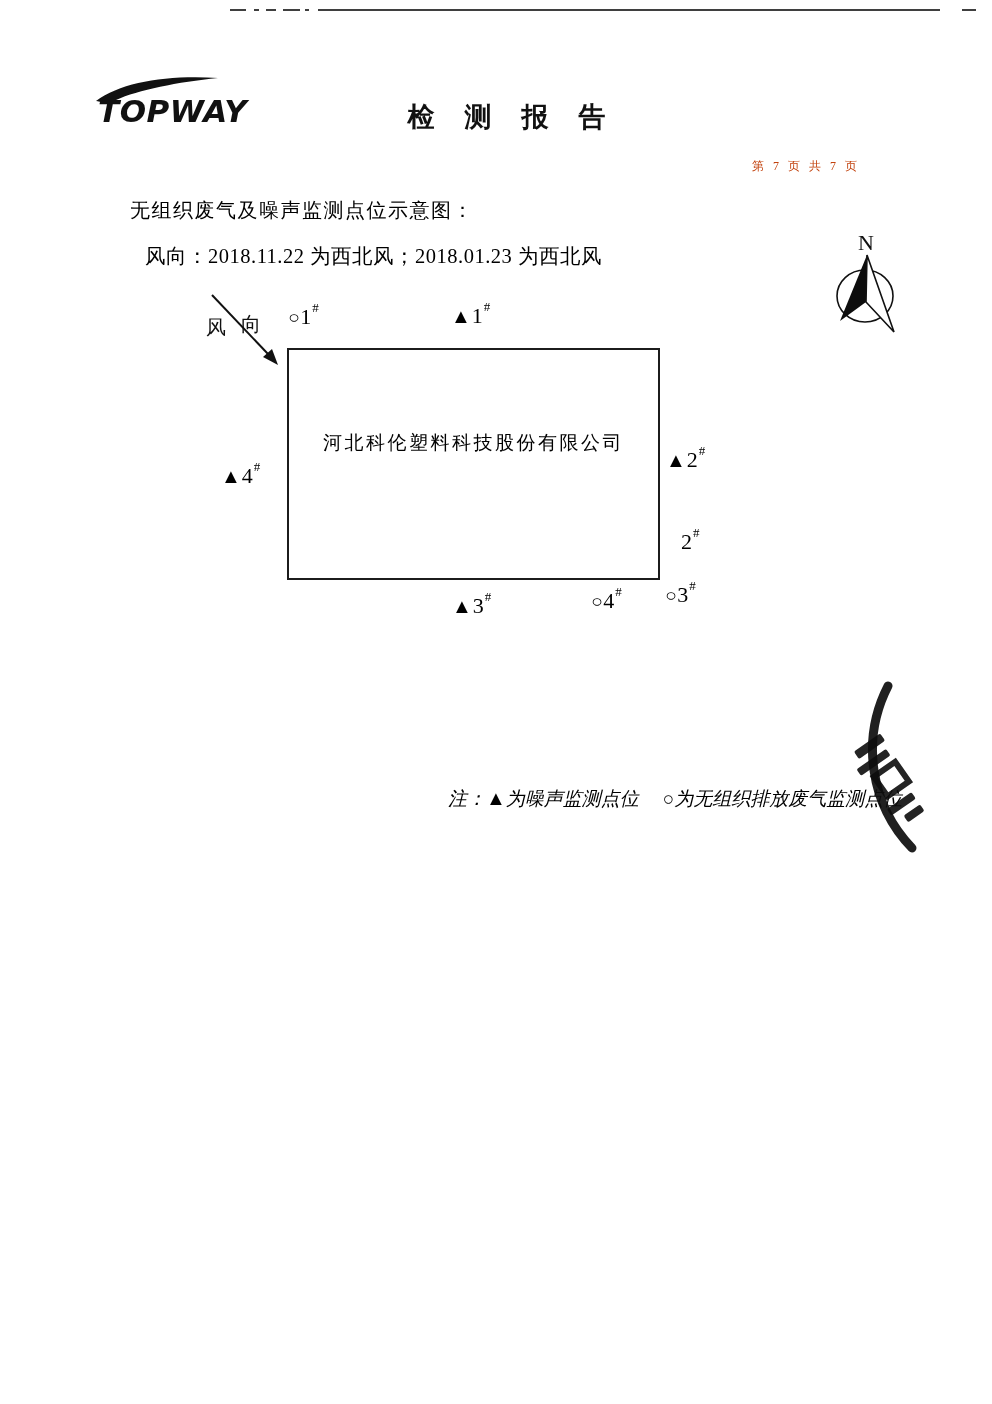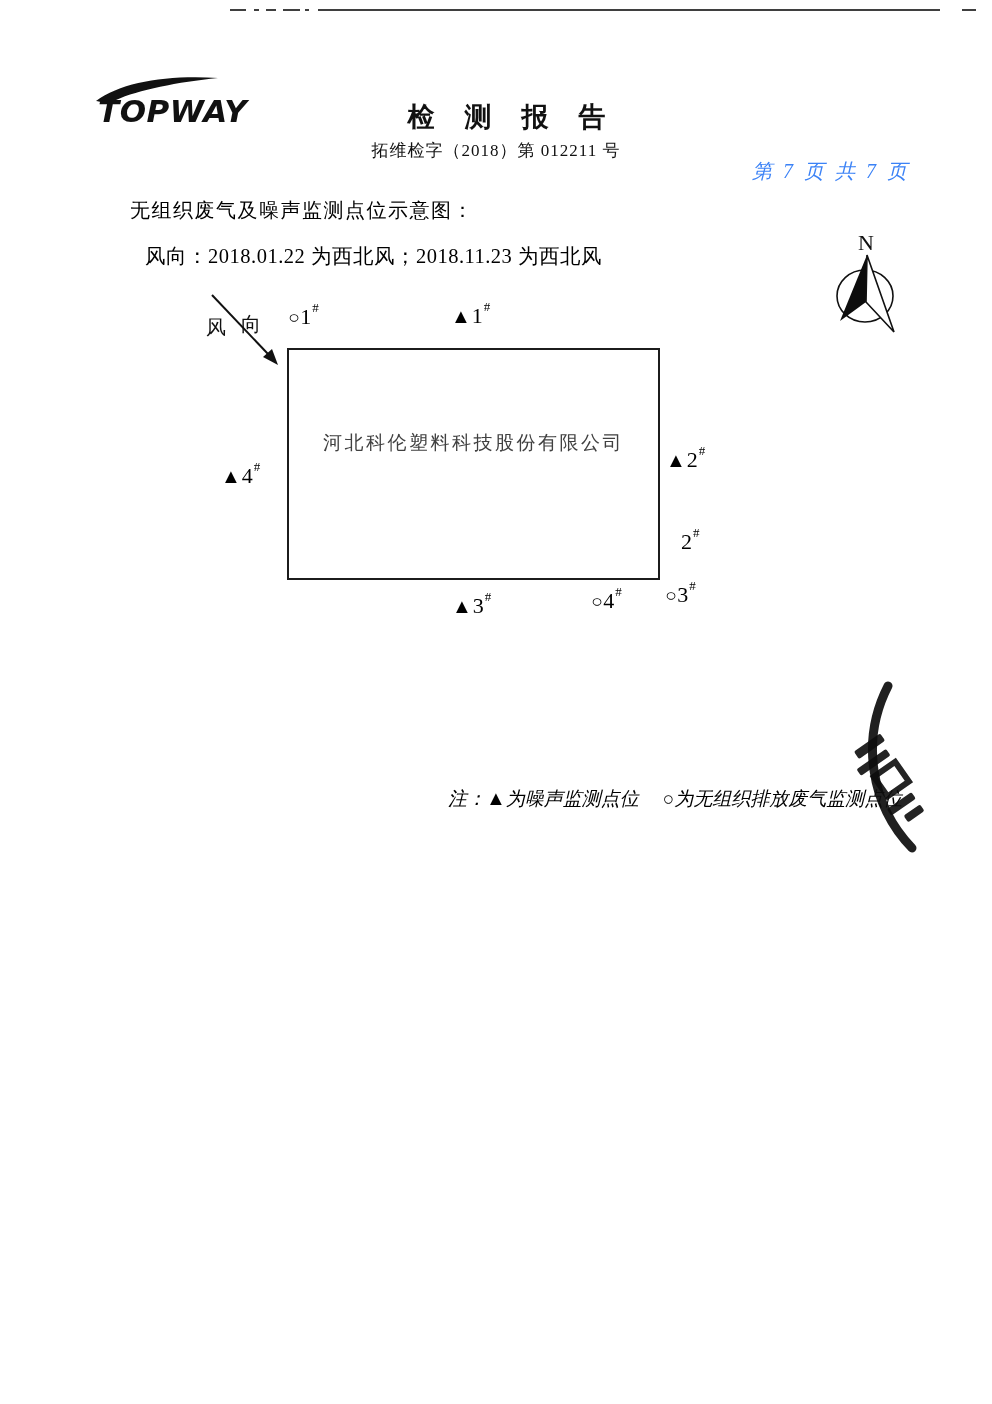--- a/index.html
+++ b/index.html
@@ -22,21 +22,21 @@
     position: absolute; left: 0; top: 99px; width: 100%;
     text-align: center; font-size: 27px; font-weight: bold;
     letter-spacing: 30px; text-indent: 30px; color: #111; padding-left: 21px;
   }
   .report-number {
     position: absolute; left: 0; top: 139px; width: 100%;
     text-align: center; font-size: 17px; color: #111; letter-spacing: 1px;
   }
   .page-indicator {
     position: absolute; left: 752px; top: 158px;
-    font-size: 20px; letter-spacing: 3px; color: #3b82f6; font-style: italic;
+    font-size: 12px; letter-spacing: 3px; color: #c2410c;
   }
 
   .section-heading {
     position: absolute; left: 130px; top: 197px;
     font-size: 20px; letter-spacing: 1.5px; color: #000;
   }
   .wind-line {
     position: absolute; left: 145px; top: 242px;
     font-size: 20.5px; letter-spacing: 0.5px; color: #000;
   }
@@ -49,21 +49,21 @@
   .wind-char.xiang { left: 241px; top: 311px; }
 
   
   .factory-rect {
     position: absolute; left: 287px; top: 348px;
     width: 373px; height: 232px;
     border: 2px solid #1c1c1c; background: #fff;
   }
   .company-name {
     position: absolute; left: 287px; top: 430px; width: 373px;
-    text-align: center; font-size: 19px; letter-spacing: 2.5px; color: #404040;
+    text-align: center; font-size: 19px; letter-spacing: 2.5px; color: #000000;
   }
 
   
   .marker { position: absolute; display: flex; align-items: flex-start; white-space: nowrap; color: #000; }
   .marker .sym { line-height: 1; }
   .marker.noise .sym { font-size: 20px; margin-top: 1px; margin-right: 1px; }
   .marker.gas .sym  { font-size: 17px; margin-top: 3px; margin-right: 1px; transform: scaleX(1.15); }
   .marker .num { font-size: 22px; line-height: 1; }
   .marker .hash { font-size: 13px; line-height: 1; transform: translateY(-5px); margin-left: 1px; }
 
@@ -92,25 +92,24 @@
     <div class="artifact-seg" style="left:318px;width:622px;"></div>
     <div class="artifact-seg" style="left:962px;width:14px;"></div>
   </div>
 
   <svg class="logo-svg" width="195" height="58" viewBox="0 0 195 58">
     <path d="M6,27 C32,8 76,1 128,4 C88,8 48,16 26,26 C18,29 10,28 6,27 Z" fill="#111"></path>
     <text x="8" y="48" font-family="DejaVu Sans, sans-serif" font-size="31" font-style="italic" font-weight="bold" letter-spacing="0.5" fill="#111">TOPWAY</text>
   </svg>
 
   <div class="report-title">检测报告</div>
-  <div class="report-number">拓维检字（2018）第 012211 号</div>
   <div class="page-indicator">第 7 页 共 7 页</div>
 
   <div class="section-heading">无组织废气及噪声监测点位示意图：</div>
-  <div class="wind-line">风向：2018.01.22 为西北风；2018.11.23 为西北风</div>
+  <div class="wind-line">风向：2018.11.22 为西北风；2018.01.23 为西北风</div>
 
   <svg class="compass-svg" width="78" height="112" viewBox="0 0 78 112">
     <text x="30" y="22" font-size="22" font-family="Liberation Serif, serif" fill="#111">N</text>
     <ellipse cx="37" cy="68" rx="28" ry="26" fill="none" stroke="#111" stroke-width="1.6"></ellipse>
     <polygon points="39,27 12,93 38,74" fill="#0d0d0d"></polygon>
     <polygon points="39,27 66,104 38,74" fill="#ffffff" stroke="#111" stroke-width="1.6"></polygon>
   </svg>
 
   <svg class="wind-arrow-svg" width="100" height="92" viewBox="0 0 100 92">
     <line x1="12" y1="10" x2="68" y2="69" stroke="#111" stroke-width="2"></line>

